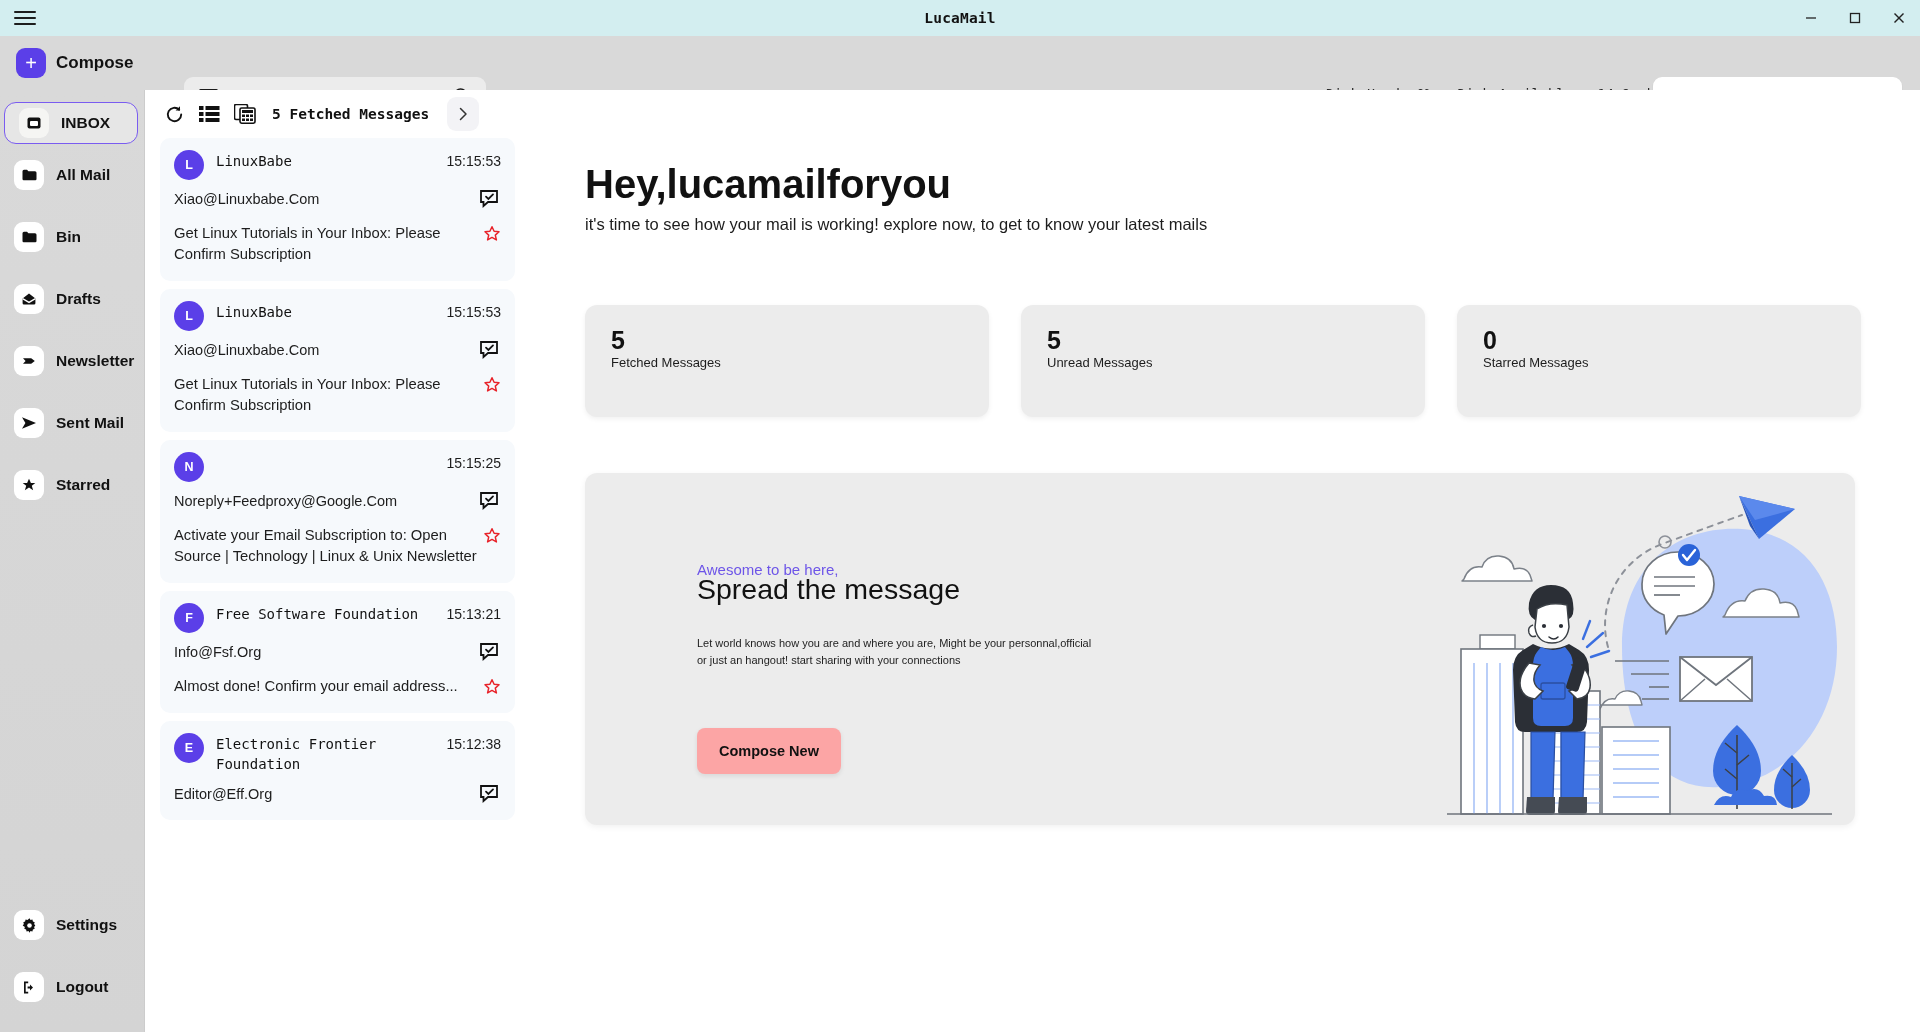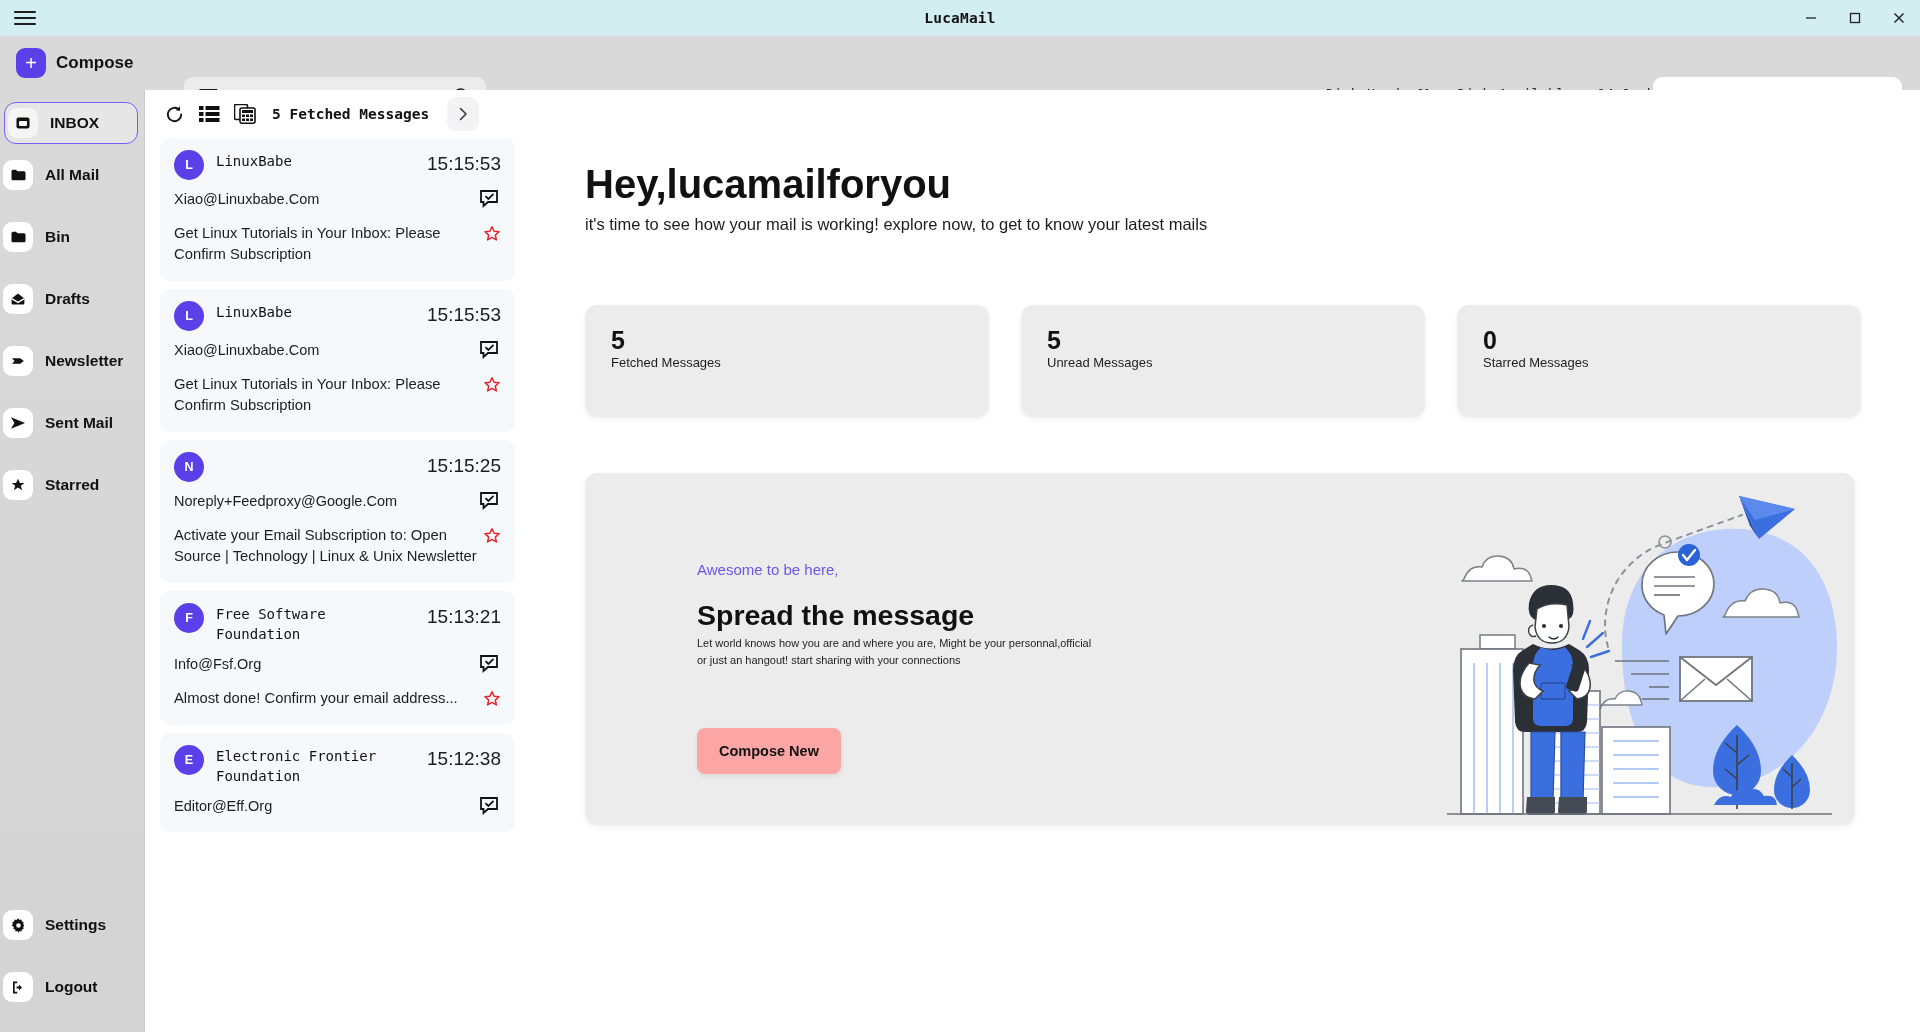--- a/index.html
+++ b/index.html
@@ -95,21 +95,21 @@
 
   
   .sidebar {
     position: absolute; top: 90px; left: 0; width: 145px; height: 942px;
     background: linear-gradient(180deg, #d9d9d9 0%, #d4d4d4 100%);
     border-right: 1px solid #cccccc;
   }
   .nav-item {
     position: relative; height: 62px;
     display: flex; align-items: center; gap: 12px;
-    padding-left: 3px; cursor: pointer;
+    padding-left: 14px; cursor: pointer;
   }
   .nav-icon {
     width: 30px; height: 30px; border-radius: 9px; background: #ffffff;
     display: flex; align-items: center; justify-content: center;
     flex: 0 0 auto;
   }
   .nav-icon svg { display: block; }
   .nav-label { font-size: 15.5px; font-weight: 700; color: #111; white-space: nowrap; }
   .nav-item.active {
     background: #e6e6e6; border: 1.5px solid #7a5cf0;
@@ -152,21 +152,21 @@
     width: 30px; height: 30px; border-radius: 50%;
     background: #5b3fe8; color: #fff;
     display: flex; align-items: center; justify-content: center;
     font-size: 12.5px; font-weight: 700; flex: 0 0 auto;
   }
   .sender {
     font-family: "DejaVu Sans Mono", "Liberation Mono", monospace;
     font-size: 14px; font-weight: 400; color: #111;
     line-height: 1.42; flex: 1; padding-top: 2px;
   }
-  .time { font-size: 19px; color: #1c1c1c; white-space: nowrap; padding-top: 3px; }
+  .time { font-size: 14px; color: #1c1c1c; white-space: nowrap; padding-top: 3px; }
   .mc-row2 {
     display: flex; align-items: center; justify-content: space-between;
     margin-top: 9px;
   }
   .email-addr { font-size: 14.5px; color: #1d1d1d; }
   .chat-icon { width: 22px; height: 20px; cursor: pointer; flex: 0 0 auto; }
   .mc-row3 {
     display: flex; align-items: flex-start; justify-content: space-between;
     gap: 2px; margin-top: 14px;
   }
@@ -192,21 +192,21 @@
   .stat-label { font-size: 13px; color: #1d1d1d; margin-top: 0; }
 
   .promo {
     position: absolute; left: 58px; top: 383px;
     width: 1270px; height: 352px;
     background: #ececec; border-radius: 12px;
     box-shadow: 0 2px 6px rgba(0,0,0,.06);
     overflow: hidden;
   }
   .promo-kicker { position: absolute; left: 112px; top: 88px; font-size: 15px; color: #6d55e8; }
-  .promo-title { position: absolute; left: 112px; top: 126px; font-size: 28.5px; font-weight: 700; color: #111; }
+  .promo-title { position: absolute; left: 112px; top: 100px; font-size: 28.5px; font-weight: 400; color: #111; }
   .promo-text { position: absolute; left: 112px; top: 162px; width: 400px; font-size: 11px; color: #1d1d1d; line-height: 1.52; }
   .promo-btn {
     position: absolute; left: 112px; top: 255px;
     background: #fca5a5; border: none; border-radius: 8px;
     padding: 15px 22px; font-size: 14.5px; font-weight: 700; color: #111;
     font-family: "Liberation Sans", sans-serif; cursor: pointer;
     box-shadow: 0 2px 5px rgba(0,0,0,.09);
   }
   .promo-illus { position: absolute; right: 18px; top: 14px; width: 400px; height: 330px; }
 </style>

